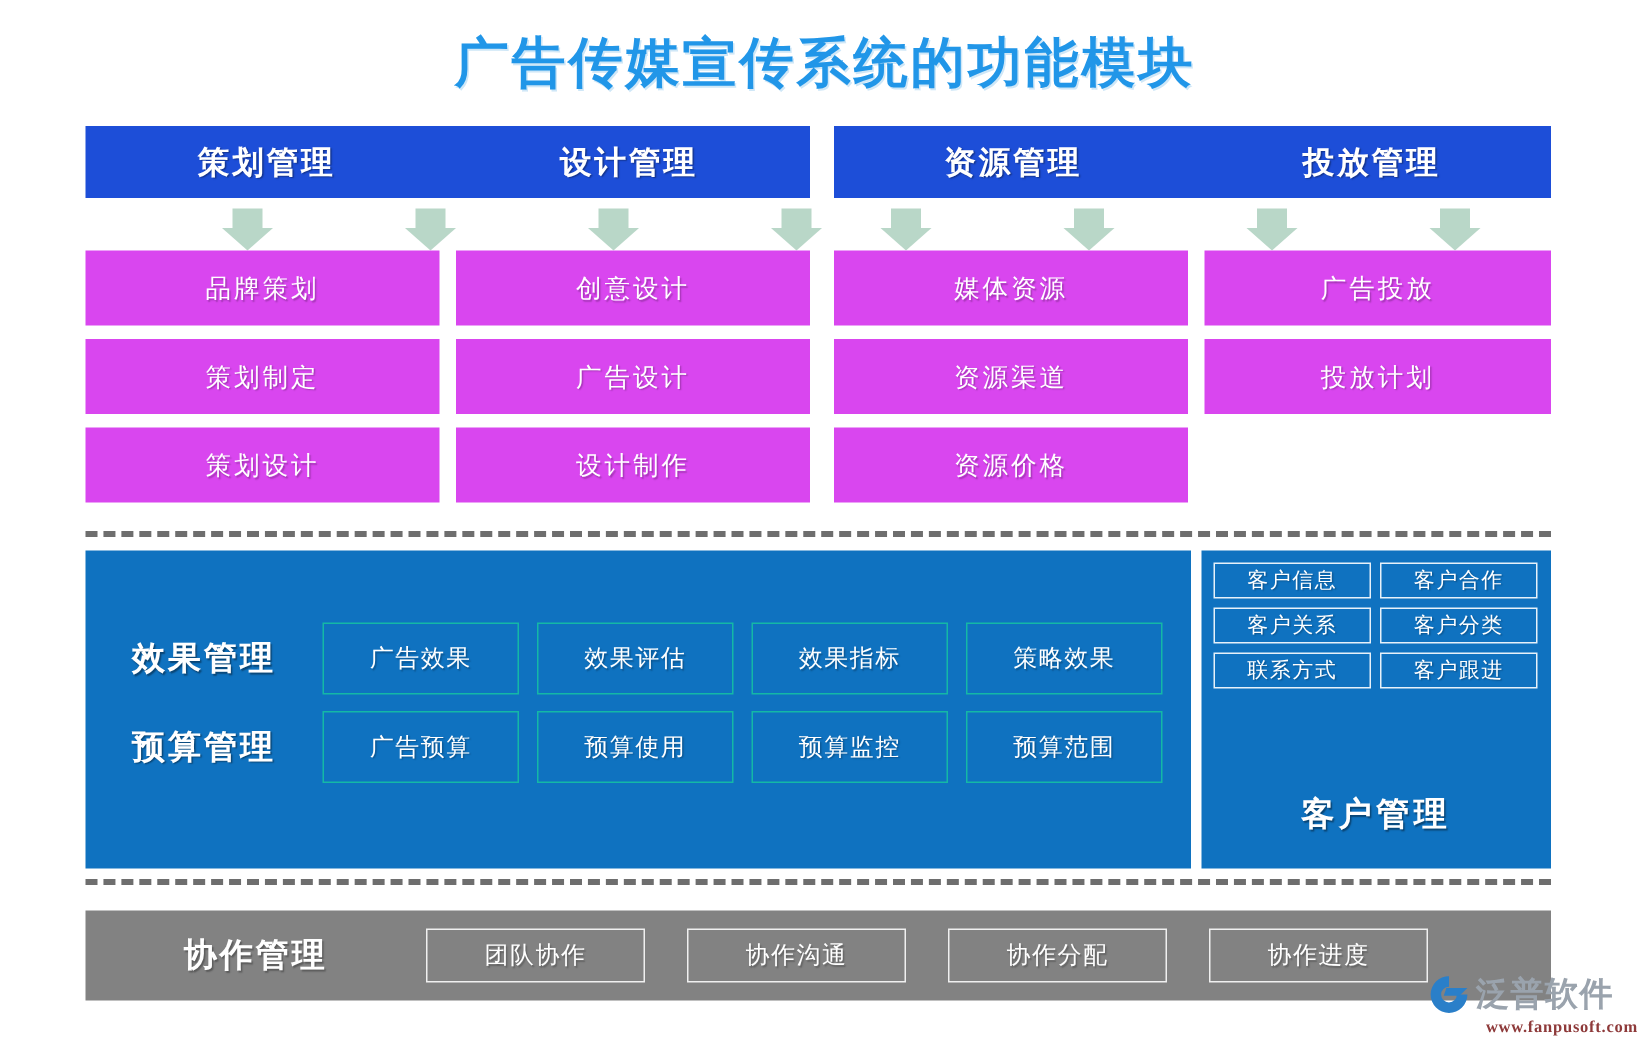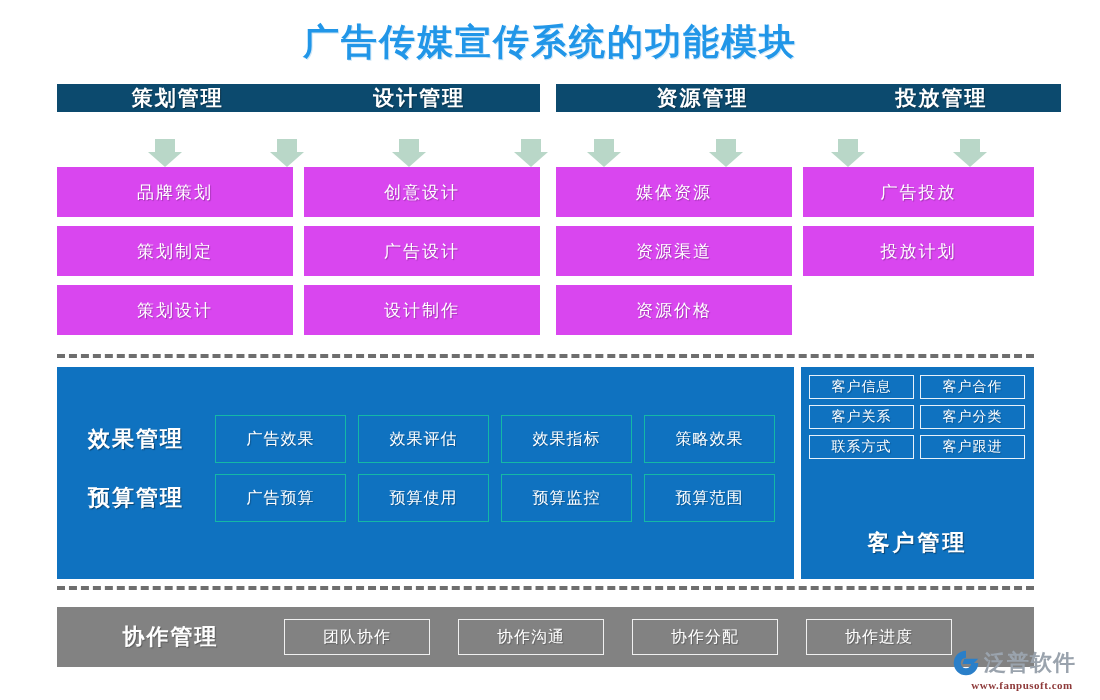--- a/index.html
+++ b/index.html
@@ -30,27 +30,27 @@
     letter-spacing: 2px;
     color: #2196e8;
     text-shadow: 1px 1px 0 #cfe7f7;
     font-family: "Liberation Serif", "DejaVu Serif", serif;
   }
 
   
   .hdr-bar {
     position: absolute;
     top: 84px;
-    height: 28px;
-    background: #0c4a6e;
+    height: 48px;
+    background: #1d4ed8;
     display: flex;
     align-items: center;
   }
   .hdr-bar.left  { left: 57px;  width: 483px; }
-  .hdr-bar.right { left: 556px; width: 478px; padding-left: 27px; }
+  .hdr-bar.right { left: 556px; width: 478px; }
   .hdr-cell {
     flex: 1 1 0;
     text-align: center;
     color: #ffffff;
     font-size: 21px;
     font-weight: bold;
     letter-spacing: 2px;
     text-shadow: 1px 1px 1px rgba(0,0,0,.35);
     font-family: "Liberation Serif", "DejaVu Serif", serif;
   }
@@ -282,21 +282,21 @@
     font-size: 22px;
     font-weight: bold;
     letter-spacing: 1px;
     font-family: "Liberation Serif", "DejaVu Serif", serif;
   }
   .logo-url {
     color: #8e3a3a;
     font-size: 11px;
     font-weight: bold;
     letter-spacing: .5px;
-    text-align: center;
+    text-align: right;
     margin-top: 1px;
     font-family: "Liberation Serif", "DejaVu Serif", serif;
   }
 </style>
 </head>
 <body>
 
 <div id="page">
 
   <div class="page-title">广告传媒宣传系统的功能模块</div>

